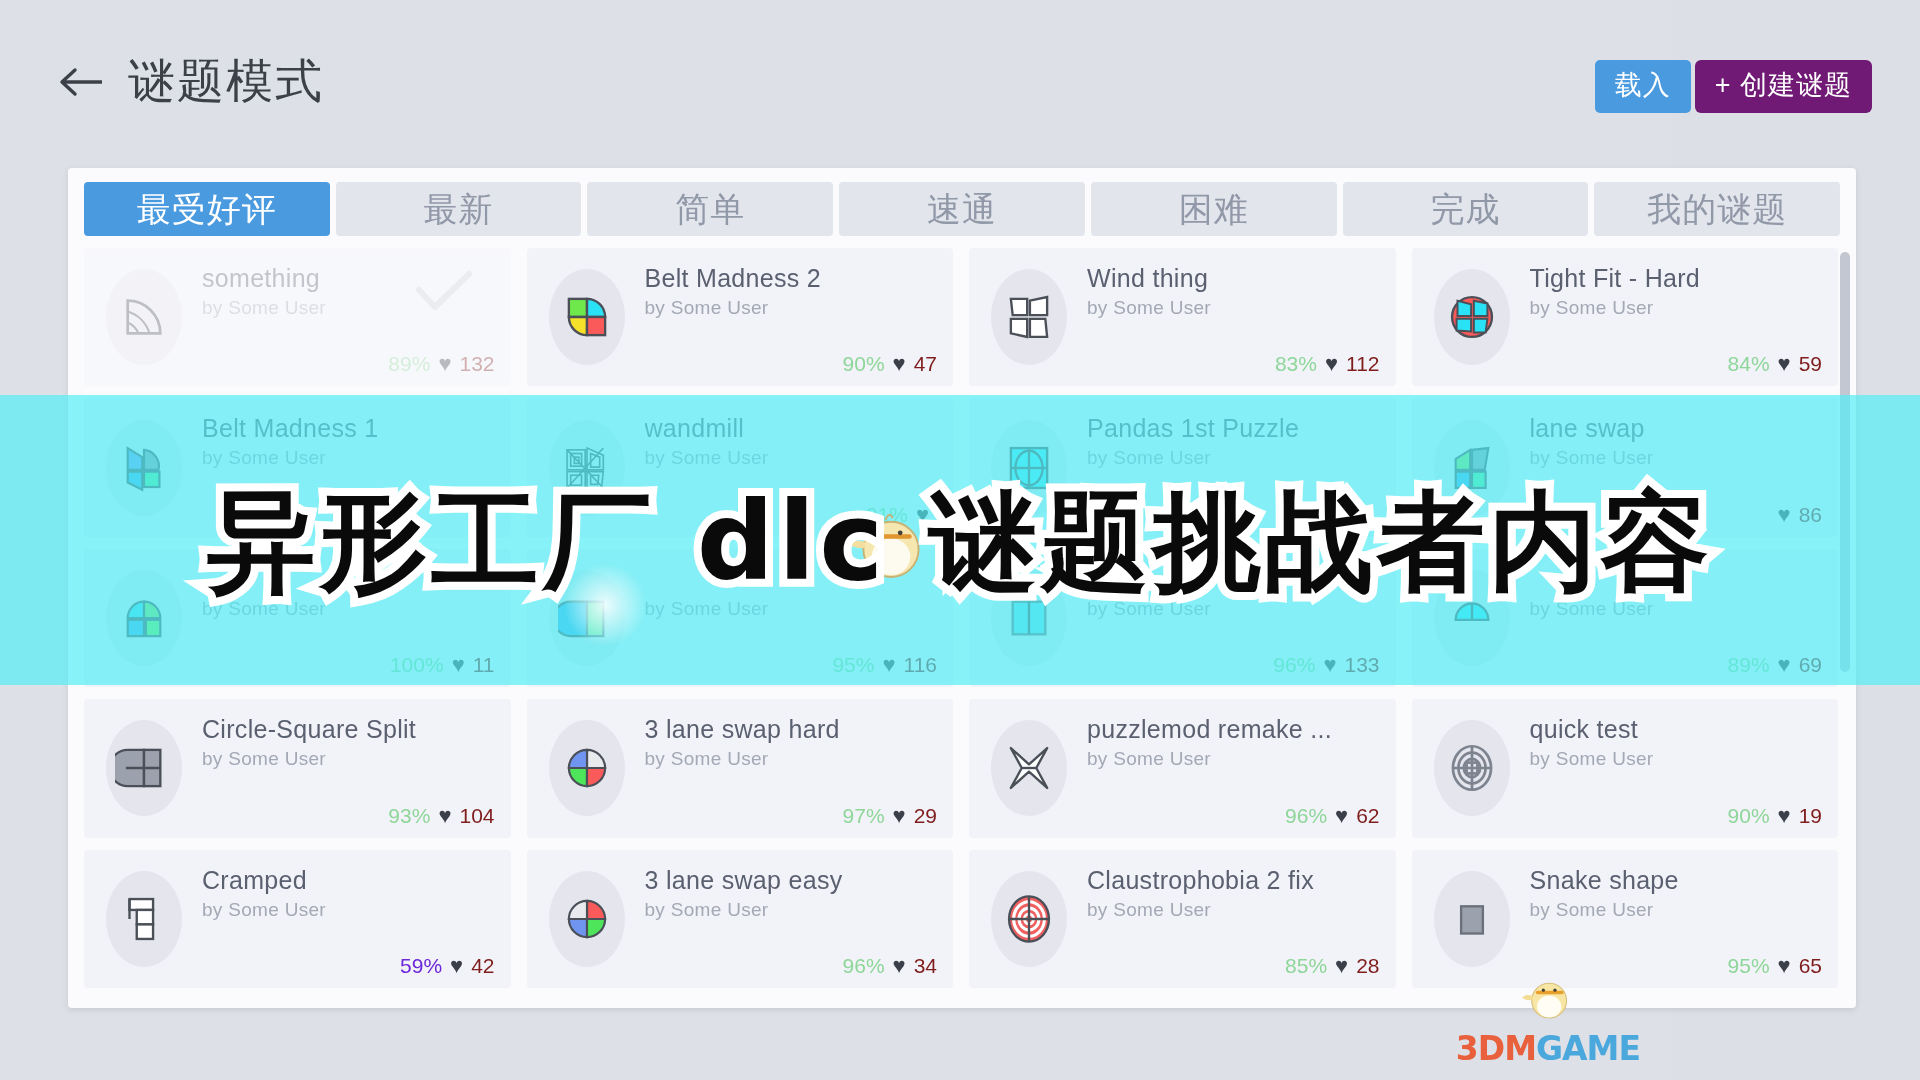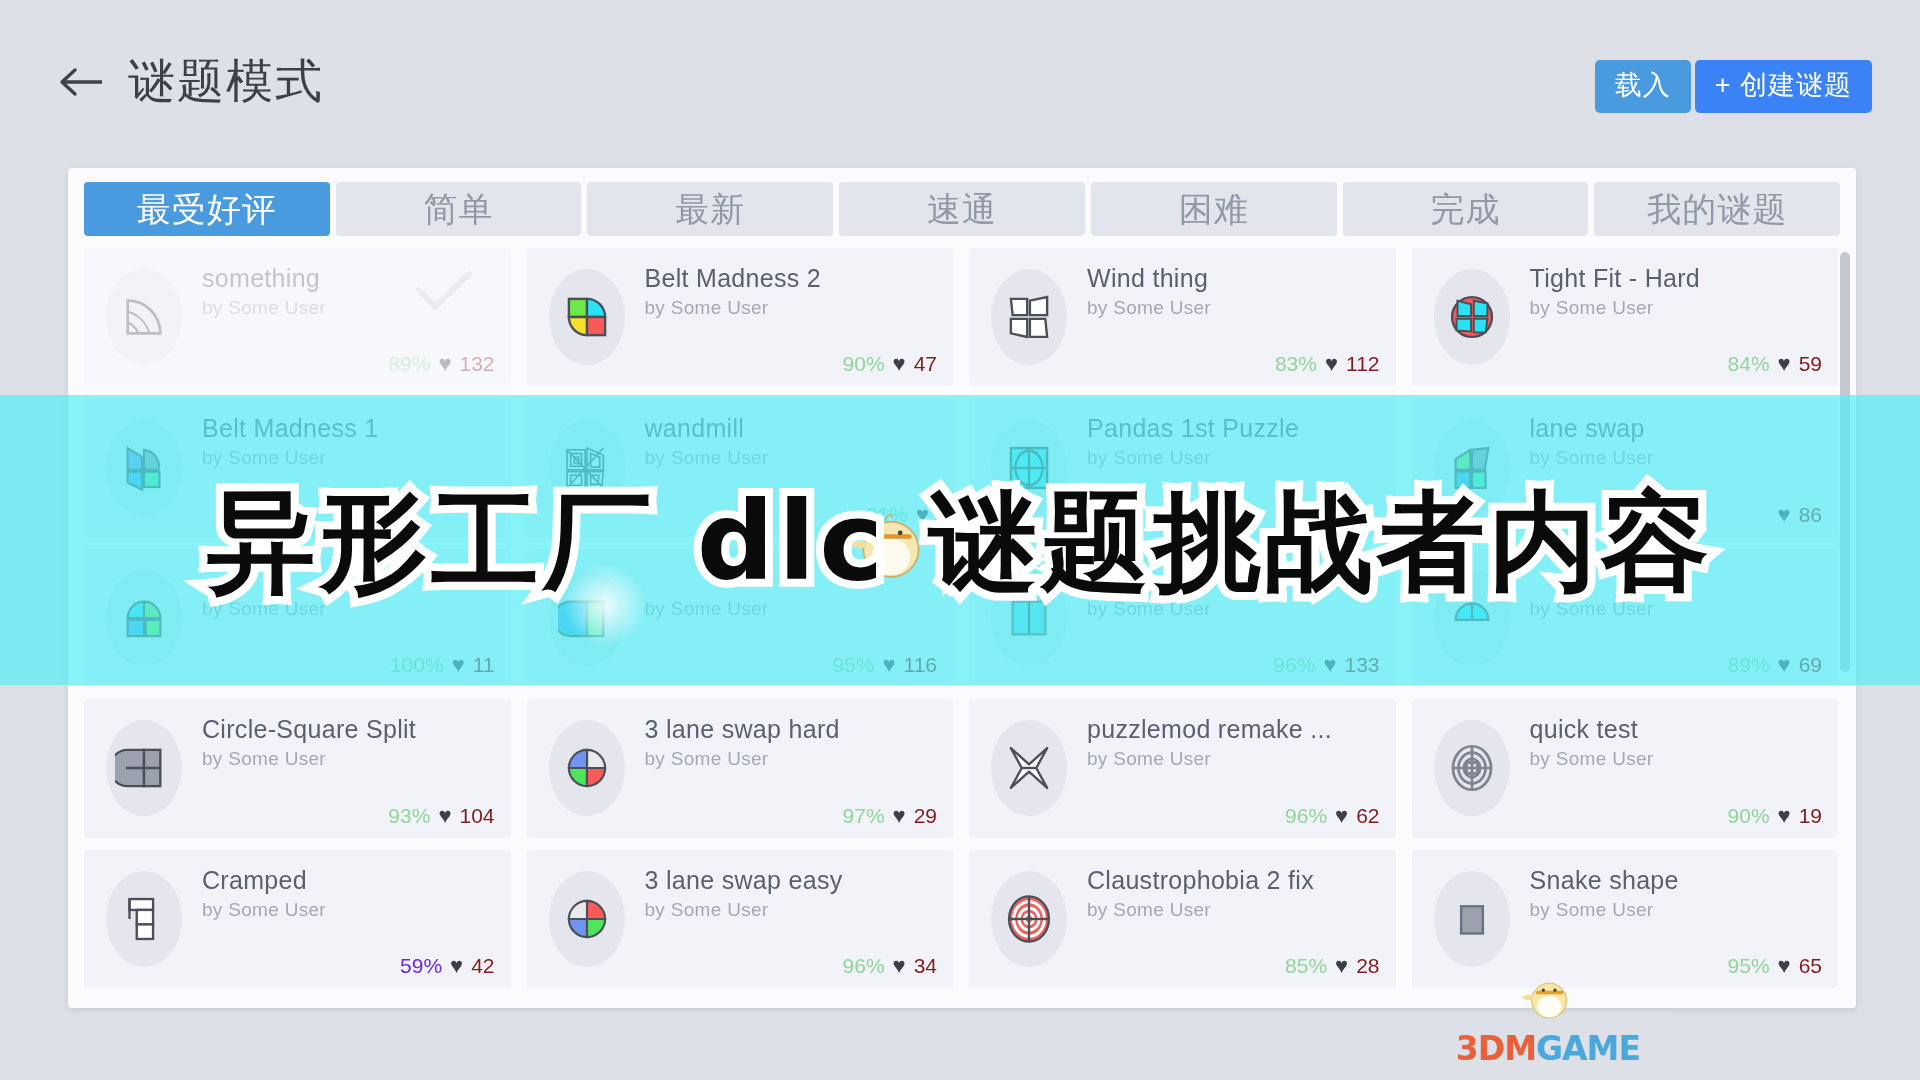--- a/index.html
+++ b/index.html
@@ -27,21 +27,21 @@
   .hdr-btns {
     position: absolute; right: 48px; top: 60px;
     display: flex; gap: 4px; align-items: center;
   }
   .btn {
     border-radius: 5px; color: #ffffff; font-size: 27px;
     padding: 9px 20px 12px 20px; line-height: 32px;
     white-space: nowrap; cursor: pointer; letter-spacing: 1px;
   }
   .btn-load { background: #4a9ae0; }
-  .btn-create { background: #3b82f6; }
+  .btn-create { background: #701a75; border-radius: 6px; }
 
   
   .panel {
     position: absolute; left: 68px; top: 168px;
     width: 1788px; height: 840px;
     background: #fbfbfd; border-radius: 4px;
     box-shadow: 0 2px 6px rgba(0,0,0,.10);
   }
   .tabs {
     position: absolute; left: 16px; top: 14px;
@@ -163,22 +163,22 @@
     <div class="page-title">谜题模式</div>
     <div class="hdr-btns">
       <div class="btn btn-load">载入</div>
       <div class="btn btn-create">+ 创建谜题</div>
     </div>
   </div>
 
   <div class="panel">
     <div class="tabs" id="tabs">
         <div class="tab active">最受好评</div>
+        <div class="tab">最新</div>
         <div class="tab">简单</div>
-        <div class="tab">最新</div>
         <div class="tab">速通</div>
         <div class="tab">困难</div>
         <div class="tab">完成</div>
         <div class="tab">我的谜题</div>
       </div>
     <div class="grid" id="grid">
         <div class="card ghost">
           <div class="thumb">
             <svg viewBox="0 0 64 64" width="58" height="58">
               <path d="M14 50 L14 14 A36 36 0 0 1 50 50 Z" fill="none" stroke="#4a4f58" stroke-width="3"></path>

